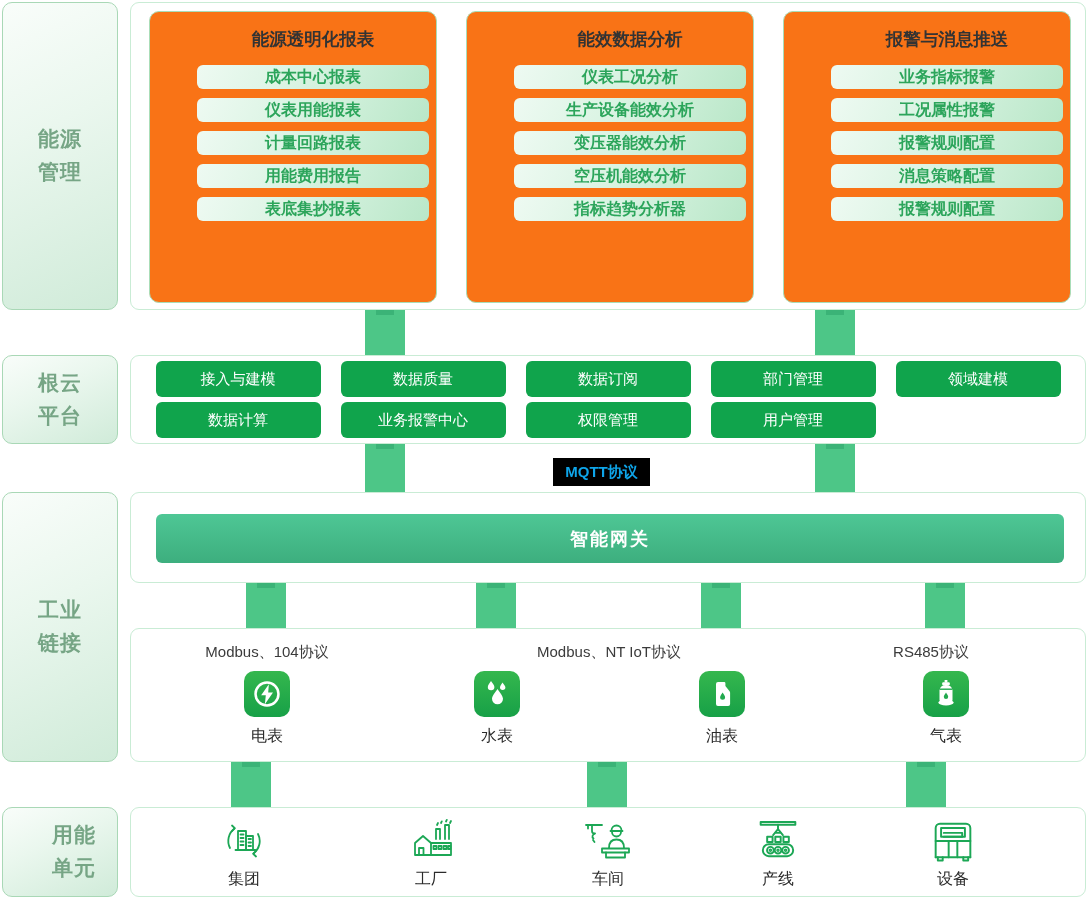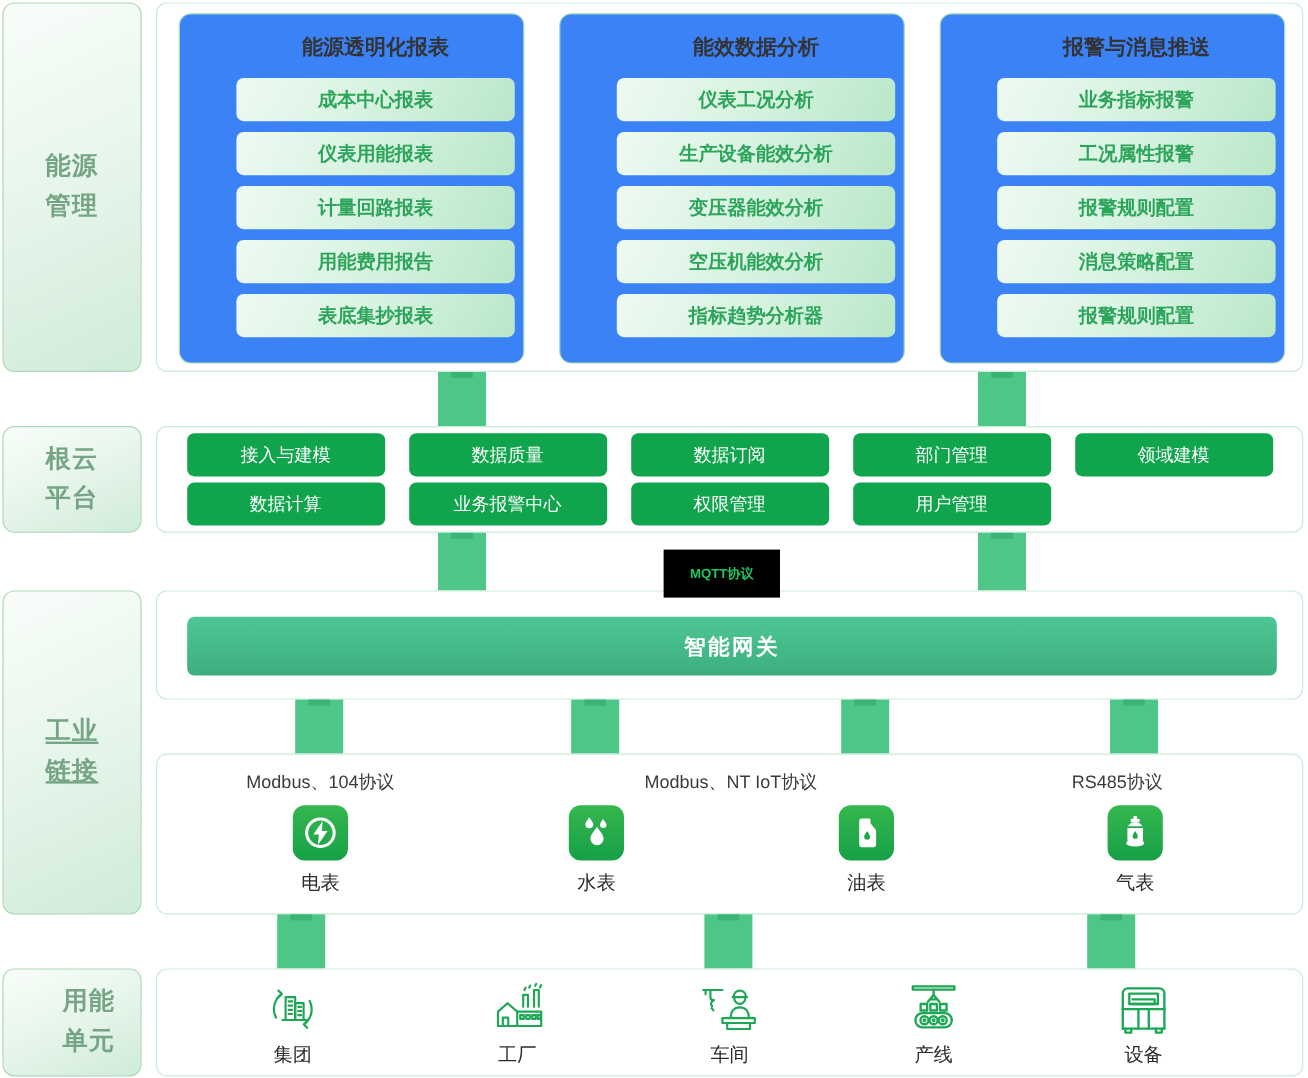--- a/index.html
+++ b/index.html
@@ -13,46 +13,46 @@
   
   .side {
     position:absolute; left:2px; width:116px;
     border:1px solid #a9d8b6; border-radius:10px;
     background:linear-gradient(155deg,#f9fdfa 0%,#eaf7ee 40%,#d0ebd9 100%);
     display:flex; flex-direction:column; align-items:center; justify-content:center;
     font-size:21px; font-weight:600; color:#76a585; letter-spacing:1px; line-height:1.55;
   }
   .side.s0 { top:2px;   height:308px; }
   .side.s1 { top:355px; height:89px;  }
-  .side.s2 { top:492px; height:270px;text-decoration:underline; }
+  .side.s2 { top:492px; height:270px; }
   .side.s3 { top:807px; height:90px;padding-left:28px;  }
 
   
   .box {
     position:absolute; left:130px; width:956px;
     background:#fff; border:1px solid #c9ecd5; border-radius:9px;
   }
   .top-section   { top:2px;   height:308px; }
   .platform      { top:355px; height:89px;
                    display:grid; grid-template-columns:repeat(5,165px);
                    column-gap:20px; row-gap:5px; justify-content:center; align-content:center; }
   .gateway-card  { top:492px; height:91px; }
   .protocol-card { top:628px; height:134px; }
   .units-card    { top:807px; height:90px; }
 
   
   .card {
     position:absolute; top:8px; width:288px; height:292px;
-    background:#3b82f6; border:1px solid #a9ddb8; border-radius:10px;
+    background:#f97316; border:1px solid #a9ddb8; border-radius:10px;
     padding-top:15px; text-align:center;padding-left:40px;
   }
   .card.c0 { left:18px; } .card.c1 { left:335px; } .card.c2 { left:652px; }
   .card-title { font-size:17.5px; font-weight:700; color:#333; margin-bottom:14px; }
   .chip {
-    width:232px; height:36px; margin:0 auto 9px auto;
+    width:232px; height:24px; margin:0 auto 9px auto;
     border-radius:6px;
     background:linear-gradient(118deg,#eefaf2 0%,#d9f3e2 45%,#b9e7c8 100%);
     color:#2ca55b; font-size:16px; font-weight:600;
     display:flex; align-items:center; justify-content:center;
   }
 
   
   .pbtn {
     height:36px; border-radius:6px; background:#10a44c;
     color:#fff; font-size:15px; font-weight:500;
@@ -61,22 +61,22 @@
 
   
   .conn { position:absolute; width:40px; background:#4dc687; }
   .conn::before {
     content:""; position:absolute; top:0; left:11px; width:18px; height:5px;
     background:#3bb377;
   }
 
   
   .mqtt {
-    position:absolute; left:553px; top:458px; width:97px; height:40px;
-    background:#000; color:#22c55e; font-size:11px; font-weight:700;
+    position:absolute; left:553px; top:458px; width:97px; height:28px;
+    background:#000; color:#0ea5e9; font-size:15px; font-weight:700;
     display:flex; align-items:center; justify-content:center; z-index:3;
   }
 
   
   .gateway-bar {
     position:absolute; left:25px; top:21px; width:908px; height:49px;
     border-radius:6px;
     background:linear-gradient(180deg,#4ec795 0%,#3dae7e 100%);
     color:#fff; font-size:18px; font-weight:600; letter-spacing:2px;
     display:flex; align-items:center; justify-content:center;

